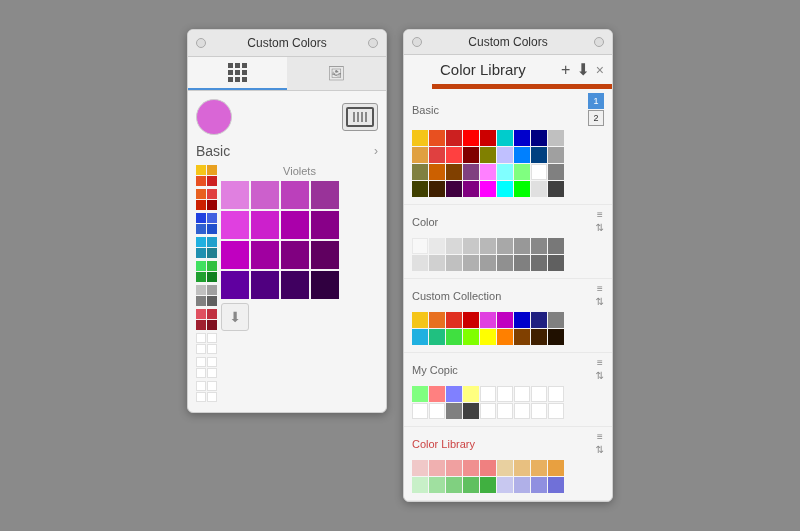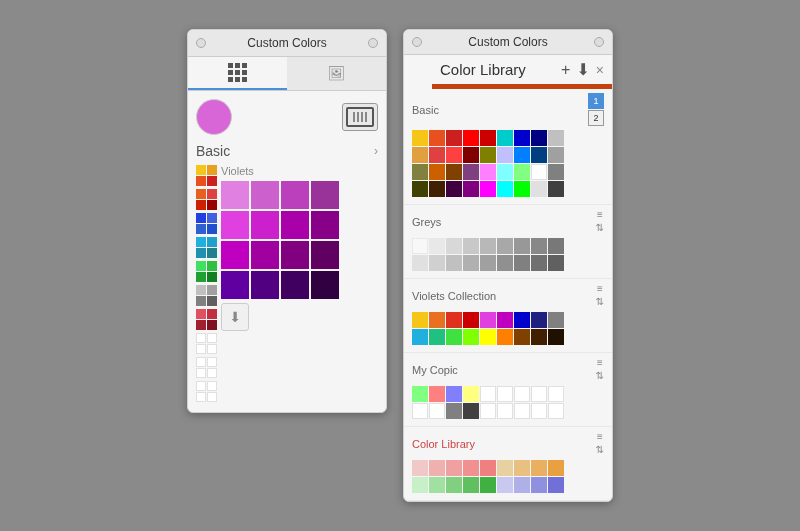--- a/index.html
+++ b/index.html
@@ -161,20 +161,21 @@
       margin-bottom: 2px;
     }
     .swatch-small {
       width: 10px;
       height: 10px;
     }
 
     
     .violets-area {
       flex: 1;
+      text-align: center;
     }
     .violets-label {
       font-size: 11px;
       color: #888;
       margin-bottom: 4px;
     }
     .swatch-grid-4x4 {
       display: grid;
       grid-template-columns: repeat(4, 28px);
       gap: 2px;
@@ -535,21 +536,21 @@
             <div class="lib-swatch" style="background:#00ffff;"></div>
             <div class="lib-swatch" style="background:#00ff00;"></div>
             <div class="lib-swatch" style="background:#e0e0e0;"></div>
             <div class="lib-swatch" style="background:#404040;"></div>
           </div>
         </div>
       </div>
 
       <div class="lib-section">
         <div class="lib-section-header">
-          <span class="lib-section-title">Greys</span>
+          <span class="lib-section-title">Color</span>
           <div class="lib-section-controls">
             <span class="lib-control-icon">≡</span>
             <span class="lib-control-icon">⇅</span>
           </div>
         </div>
         <div class="lib-swatches">
           <div class="lib-swatch-grid-row">
             <div class="lib-swatch" style="background:#f8f8f8;border:1px solid #e8e8e8;"></div>
             <div class="lib-swatch" style="background:#e8e8e8;"></div>
             <div class="lib-swatch" style="background:#d8d8d8;"></div>
@@ -569,21 +570,21 @@
             <div class="lib-swatch" style="background:#909090;"></div>
             <div class="lib-swatch" style="background:#808080;"></div>
             <div class="lib-swatch" style="background:#707070;"></div>
             <div class="lib-swatch" style="background:#606060;"></div>
           </div>
         </div>
       </div>
 
       <div class="lib-section">
         <div class="lib-section-header">
-          <span class="lib-section-title">Violets Collection</span>
+          <span class="lib-section-title">Custom Collection</span>
           <div class="lib-section-controls">
             <span class="lib-control-icon">≡</span>
             <span class="lib-control-icon">⇅</span>
           </div>
         </div>
         <div class="lib-swatches">
           <div class="lib-swatch-grid-row">
             <div class="lib-swatch" style="background:#f5c518;"></div>
             <div class="lib-swatch" style="background:#e87020;"></div>
             <div class="lib-swatch" style="background:#e03020;"></div>

